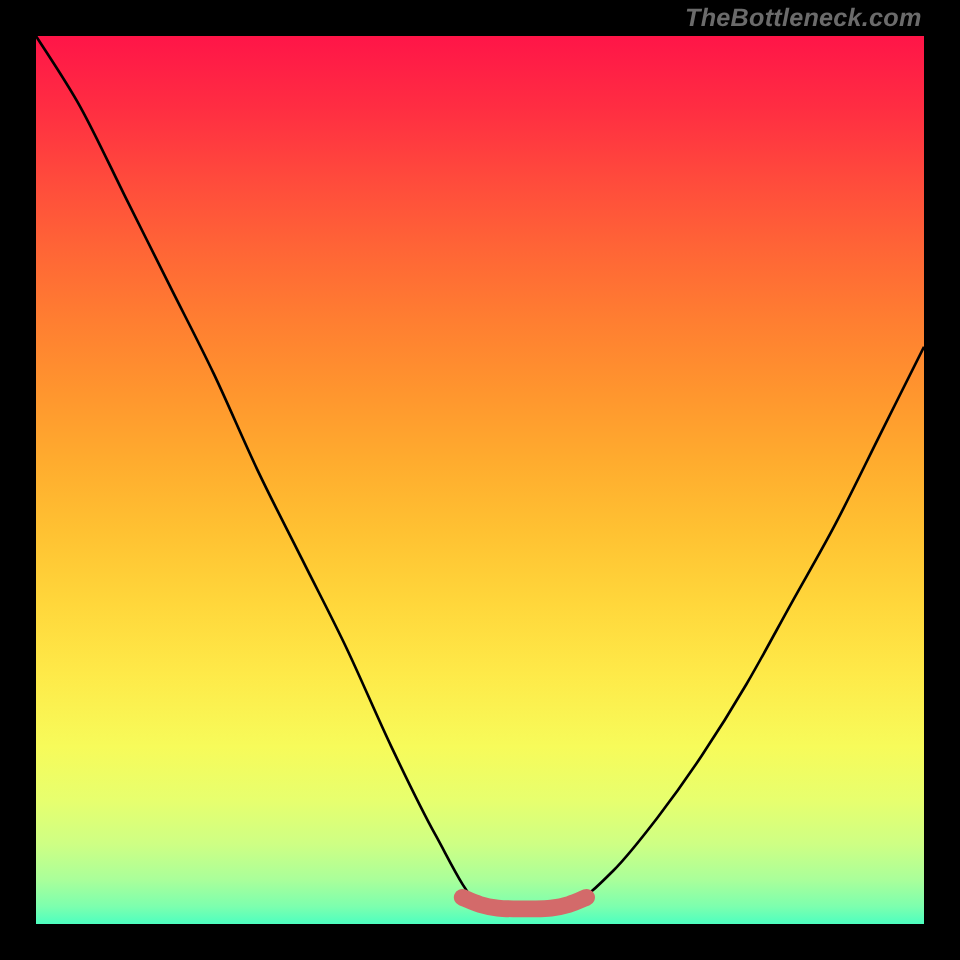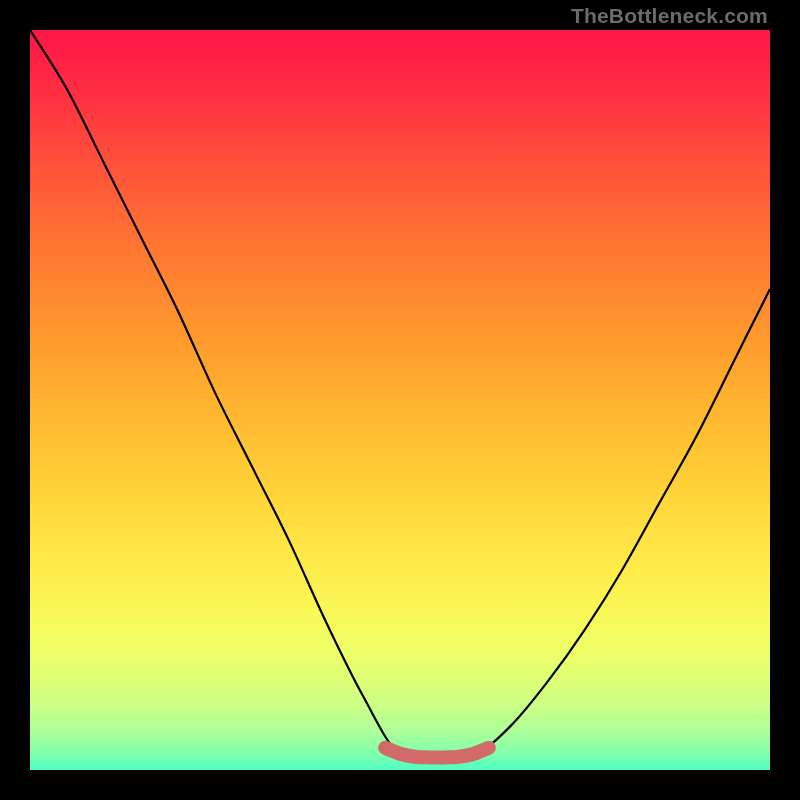--- a/index.html
+++ b/index.html
@@ -43,20 +43,21 @@
   }
   .watermark {
     position: absolute;
     top: 4px;
     right: 32px;
     font-family: Arial, Helvetica, sans-serif;
     font-size: 21px;
     font-weight: bold;
     color: #6b6b6b;
     letter-spacing: 0.2px;
+    font-style: italic;
   }
   svg.curve {
     position: absolute;
     left: 0;
     top: 0;
     width: 740px;
     height: 740px;
   }
 </style>
 </head>

